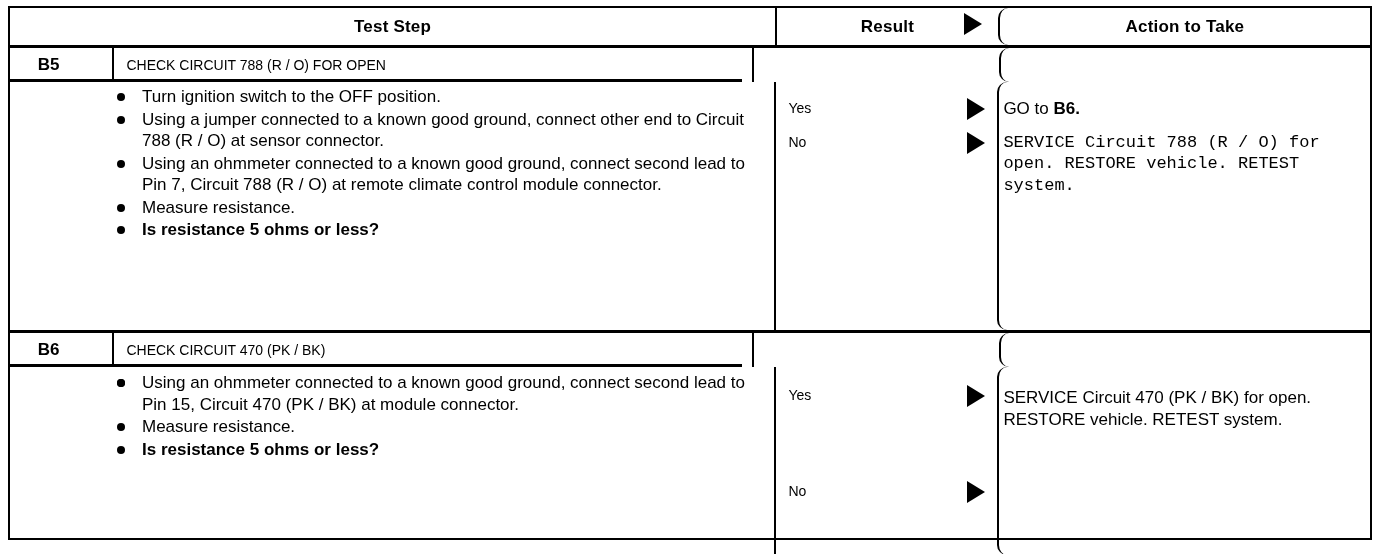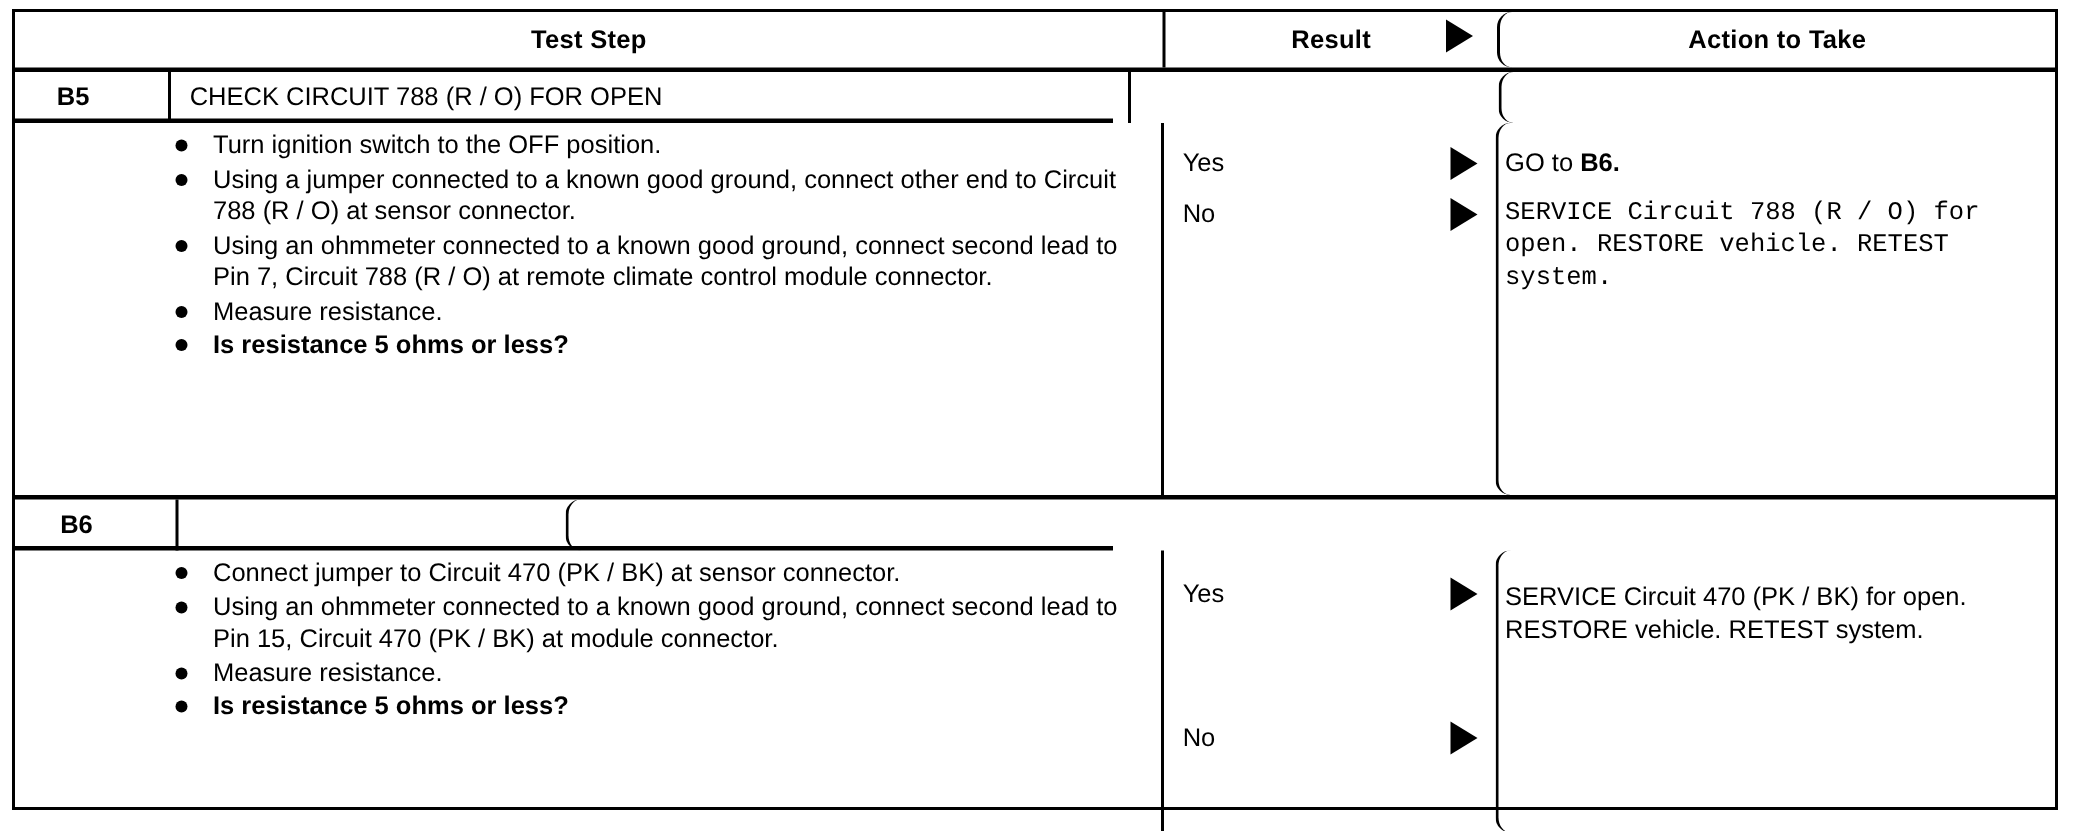--- a/index.html
+++ b/index.html
@@ -98,21 +98,21 @@
     align-items: center;
     justify-content: center;
     font-weight: bold;
     font-size: 17px;
     height: 100%;
   }
   .step-head .col-step {
     display: flex;
     align-items: center;
     padding-left: 12px;
-    font-size: 17px;
+    font-size: 14px;
     border-left: 2px solid #000;
     height: 100%;
     box-sizing: border-box;
   }
   .step-head .col-result,
   .step-head .col-action {
     height: 100%;
     box-sizing: border-box;
   }
   .step-head .col-result { border-left: 2px solid #000; }
@@ -176,21 +176,21 @@
   }
   ul.bullets li.bold { font-weight: bold; }
   .outcome-tri {
     position: absolute;
     right: 12px;
   }
 
   .res-row {
     position: relative;
     height: 21.5px;
-    font-size: 17px;
+    font-size: 14px;
     line-height: 21.5px;
   }
 
   .act-block {
     font-size: 17px;
     line-height: 21.5px;
   }
   .act-block b { font-weight: bold; }
 
   
@@ -272,31 +272,31 @@
         <div class="act-block" style="margin-top:12px;font-family:Liberation Mono, monospace;">
           <span>SERVICE Circuit 788 (R / O) for open. RESTORE vehicle. RETEST system.</span>
         </div>
       </div>
     </div>
 
     <div class="block-sep"></div>
 
     <div class="row step-head partial-rule">
       <div class="col-id">B6</div>
+      <div class="col-step">CHECK CIRCUIT 470 (PK / BK)</div>
       <div class="col-result"></div>
       <div class="col-action"></div>
     </div>
 
     <div class="body-band" style="height:188px;">
 
       <div class="col-teststep">
         <ul class="bullets">
           <li>
             <span class="bullet-dot"></span>
-            <span>Connect jumper to Circuit 470 (PK / BK) at sensor connector.</span>
           </li>
           <li>
             <span class="bullet-dot"></span>
             <span>Using an ohmmeter connected to a known good ground, connect second lead to Pin 15, Circuit 470 (PK / BK) at module connector.</span>
           </li>
           <li>
             <span class="bullet-dot"></span>
             <span>Measure resistance.</span>
           </li>
           <li class="bold">

